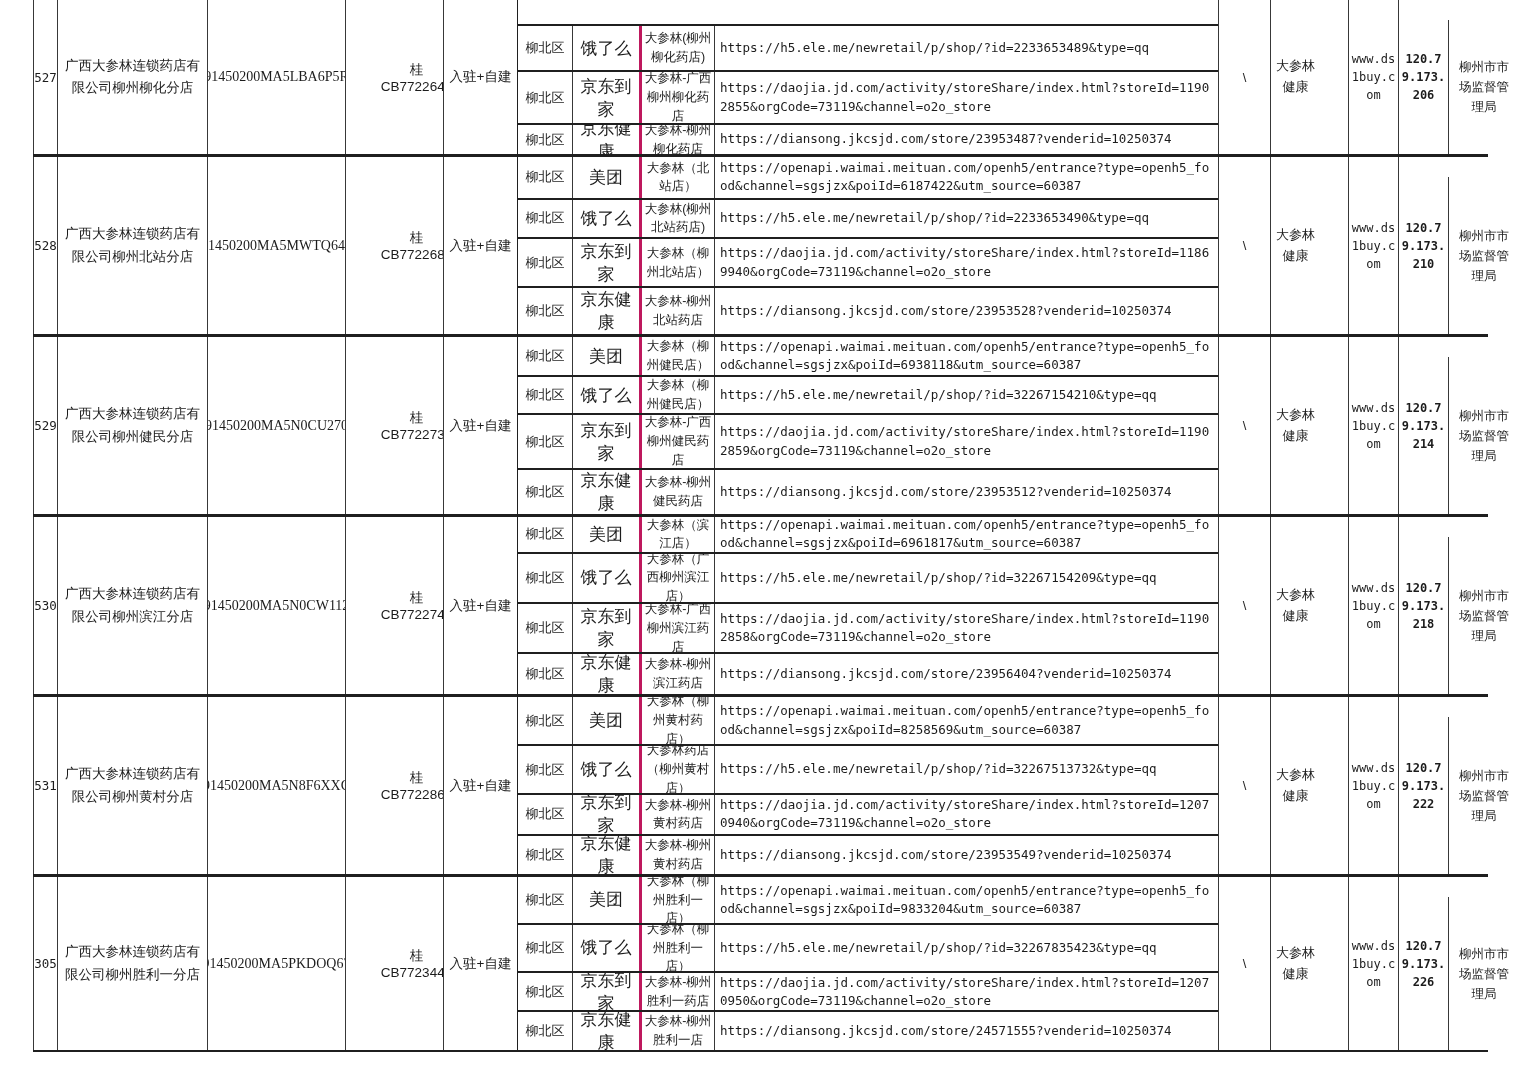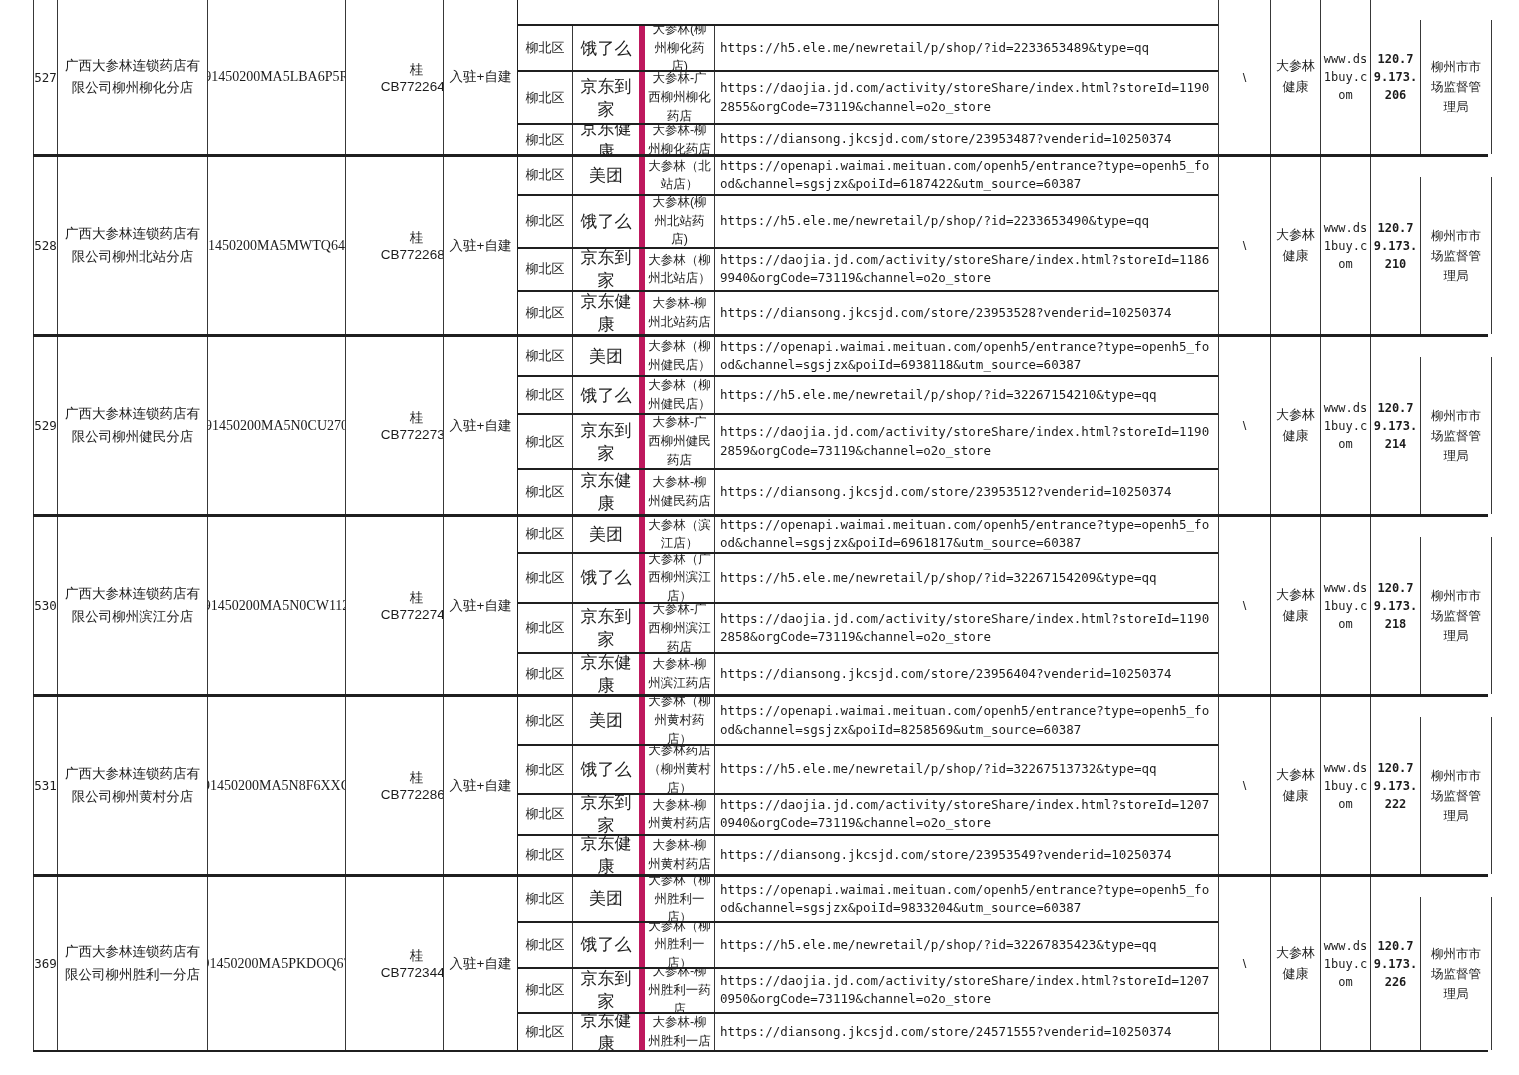--- a/index.html
+++ b/index.html
@@ -16,33 +16,33 @@
      flex:0 0 auto;overflow:hidden;}
   .c-idx{width:24px;font-family:"DejaVu Sans Mono",monospace;font-size:12.5px;}
   .c-comp{width:150px;font-size:13.5px;line-height:1.65;padding:0 6px;}
   .c-code{width:138px;font-family:Liberation Serif, serif;font-size:14px;}
   .c-lic{width:98px;font-size:13.5px;padding-left:44px;}
   .c-mode{width:74px;font-size:13.5px;}
   .c-sub{width:701px;border-left:1.5px solid #1f1f1f;padding:0;display:block;}
   .c-slash{width:52px;font-size:13px;}
   .c-brand{width:50px;font-size:13px;line-height:1.6;}
   .c-dom{width:50px;font-family:"DejaVu Sans Mono",monospace;font-size:12px;
-         line-height:1.5;word-break:break-all;padding:0 2px;}
+         line-height:1.5;word-break:break-all;padding:0 2px;margin-left:28px;}
   .c-ip{width:50px;font-family:"DejaVu Sans Mono",monospace;font-size:12px;
         line-height:1.5;word-break:break-all;padding:0 2px;font-weight:bold;}
   .c-ag{width:72px;font-size:12.5px;line-height:1.6;padding:0 4px;border-right:1.5px solid #383838;margin-top:20px;}
   .sub{display:flex;flex-direction:column;height:100%;}
   .sspacer{flex:0 0 24px;border-bottom:2.5px solid #1f1f1f;}
   .srow{display:flex;flex:1 1 auto;min-height:0;}
   .srow + .srow{border-top:2px solid #1f1f1f;}
   .sc{box-sizing:border-box;display:flex;align-items:center;justify-content:center;
       text-align:center;overflow:hidden;}
   .s-d{flex:0 0 54px;font-size:13px;}
   .s-p{flex:0 0 67px;font-size:17px;border-left:1px solid #383838;}
-  .s-n{flex:0 0 75px;font-size:12.5px;line-height:1.5;padding:0 2px;border-left:6px solid #be185d;}
+  .s-n{flex:0 0 75px;font-size:12.5px;line-height:1.5;padding:0 2px;border-left:3px solid #be185d;}
   .s-u{flex:1 1 auto;justify-content:flex-start;text-align:left;
        font-family:"DejaVu Sans Mono",monospace;font-size:12.5px;line-height:1.45;
        word-break:break-all;padding:2px 5px;border-left:1px solid #383838;}
   .r44{flex:0 0 44px;} .r51{flex:0 0 51px;}
 </style>
 </head>
 <body>
 
 <div class="table">
 
@@ -240,21 +240,21 @@
       </div>
     </div>
     <div class="c c-slash">\</div>
     <div class="c c-brand">大参林健康</div>
     <div class="c c-dom">www.ds1buy.com</div>
     <div class="c c-ip">120.79.173.222</div>
     <div class="c c-ag">柳州市市场监督管理局</div>
   </div>
 
   <div class="grp last">
-    <div class="c c-idx">369</div>
+    <div class="c c-idx">305</div>
     <div class="c c-comp">广西大参林连锁药店有限公司柳州胜利一分店</div>
     <div class="c c-code">91450200MA5PKDOQ67</div>
     <div class="c c-lic">桂CB7723449</div>
     <div class="c c-mode">入驻+自建</div>
     <div class="c c-sub">
       <div class="sub">
         <div class="srow">
           <div class="sc s-d">柳北区</div>
           <div class="sc s-p">美团</div>
           <div class="sc s-n">大参林（柳州胜利一店）</div>

